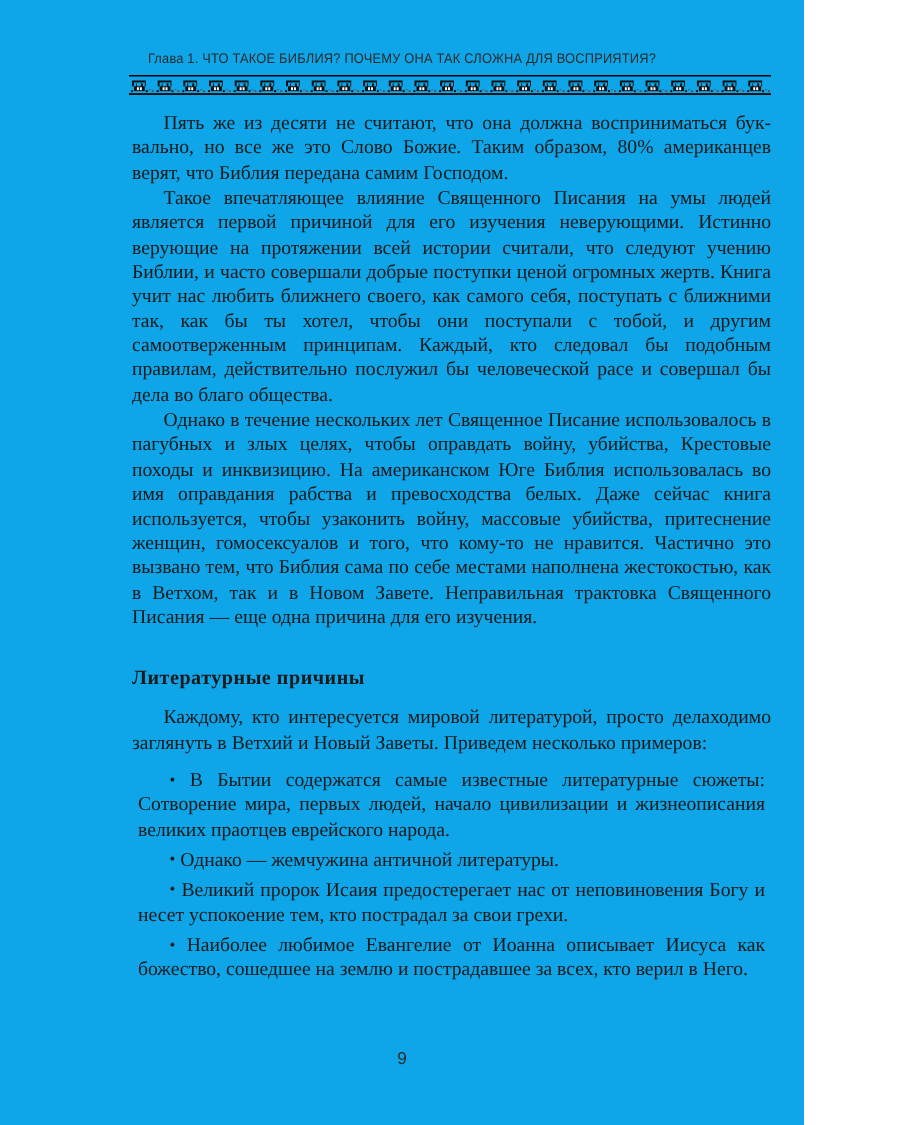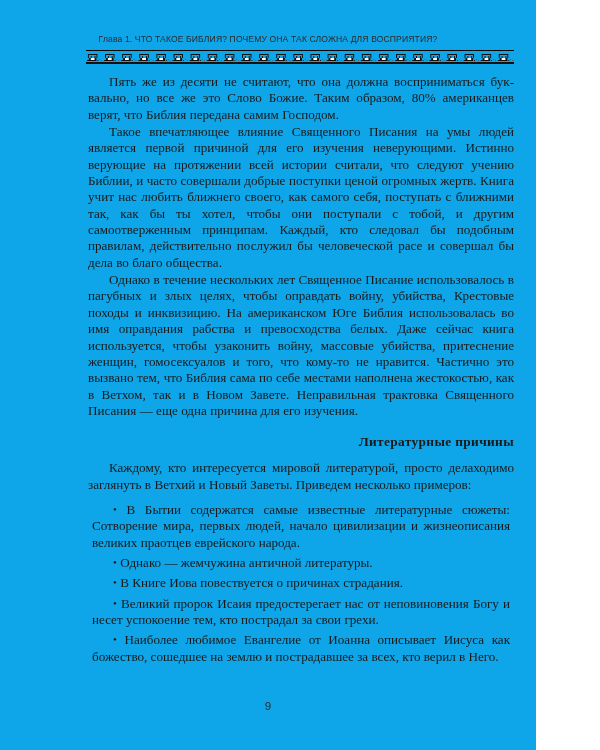--- a/index.html
+++ b/index.html
@@ -70,25 +70,25 @@
     font-size: 13.1px;
     line-height: 16.35px;
     text-align: justify;
     text-indent: 21px;
     hyphens: manual;
     word-spacing: 0.1px;
   }
   p.body + p.body { margin-top: 1px; }
 
   h2.section-title {
-    margin: 15px 0 10px 0;
+    margin: 25px 0 10px 0;
     font-size: 13.4px;
     line-height: 16px;
     font-weight: bold;
-    text-align: right;
+    text-align: left;
     letter-spacing: 0.35px;
   }
 
   ul.bullets {
     margin: 9px 0 0 0;
     padding: 0;
     list-style: none;
   }
   ul.bullets li {
     margin: 4px;
@@ -155,21 +155,20 @@
     <p class="body">Такое впечатляющее влияние Священного Писания на умы лю­дей является первой причиной для его изучения неверующими. Истинно верующие на протяжении всей истории считали, что сле­дуют учению Библии, и часто совершали добрые поступки ценой огромных жертв. Книга учит нас любить ближнего своего, как самого себя, поступать с ближними так, как бы ты хотел, чтобы они поступали с тобой, и другим самоотверженным принципам. Каждый, кто следовал бы подобным правилам, действительно послужил бы человеческой расе и совершал бы дела во благо об­щества.</p>
     <p class="body">Однако в течение нескольких лет Священное Писание исполь­зовалось в пагубных и злых целях, чтобы оправдать войну, убий­ства, Крестовые походы и инквизицию. На американском Юге Би­блия использовалась во имя оправдания рабства и превосходства белых. Даже сейчас книга используется, чтобы узаконить войну, массовые убийства, притеснение женщин, гомосексуалов и того, что кому-то не нравится. Частично это вызвано тем, что Библия сама по себе местами наполнена жестокостью, как в Ветхом, так и в Но­вом Завете. Неправильная трактовка Священного Писания — еще одна причина для его изучения.</p>
 
     <h2 class="section-title">Литературные причины</h2>
 
     <p class="body">Каждому, кто интересуется мировой литературой, просто дела­ходимо заглянуть в Ветхий и Новый Заветы. Приведем несколько примеров:</p>
 
     <ul class="bullets">
       <li><span class="dot">•</span> <span>В Бытии содержатся самые известные литературные сюжеты: Сотворение мира, первых людей, начало цивилизации и жизнеопи­сания великих праотцев еврейского народа.</span></li>
       <li><span class="dot">•</span> <span>Однако — жемчужина античной литературы.</span></li>
-      <li><span class="dot">•</span> <span>В Книге Иова повествуется о причинах страдания.</span></li>
       <li><span class="dot">•</span> <span>Великий пророк Исаия предостерегает нас от неповиновения Богу и несет успокоение тем, кто пострадал за свои грехи.</span></li>
       <li><span class="dot">•</span> <span>Наиболее любимое Евангелие от Иоанна описывает Иисуса как божество, сошедшее на землю и пострадавшее за всех, кто ве­рил в Него.</span></li>
     </ul>
 
   </div>
 
   <div class="folio">9</div>
 
 </div>
 

